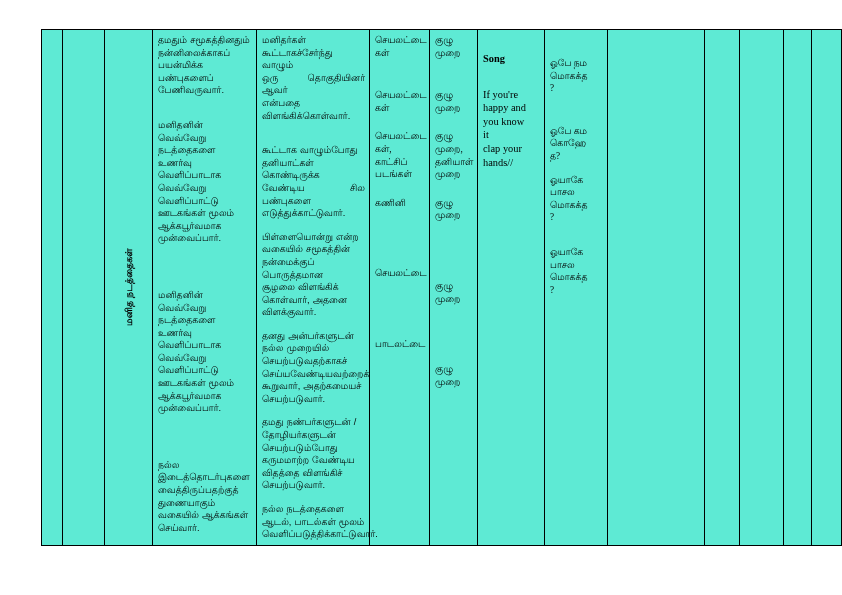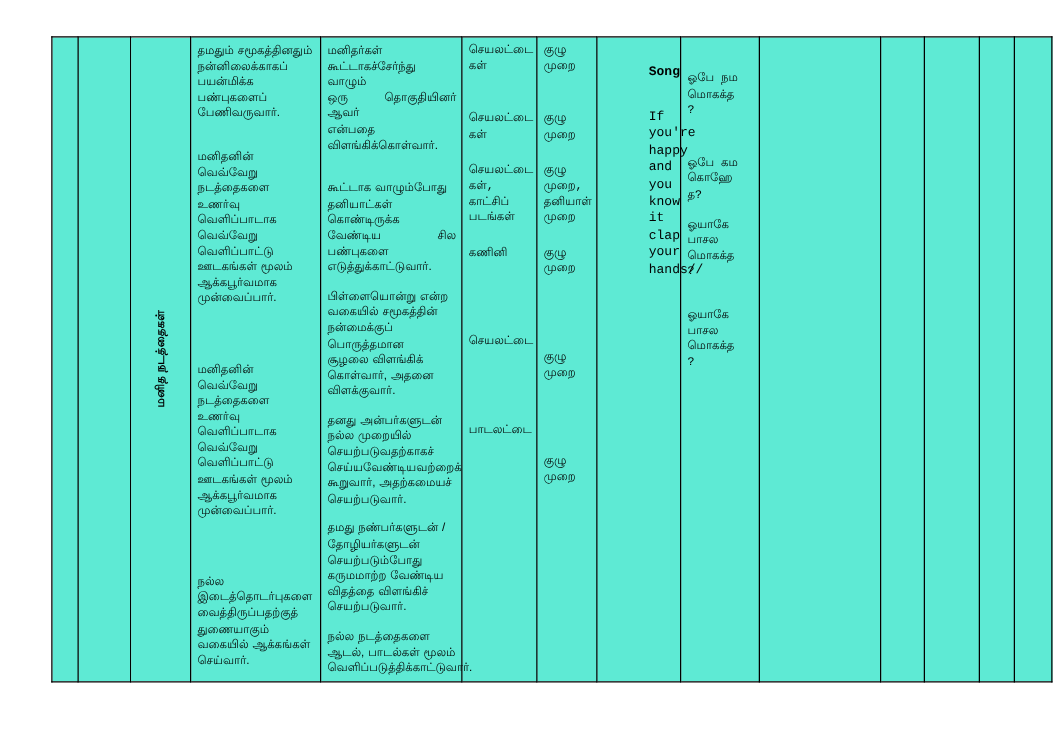--- a/index.html
+++ b/index.html
@@ -62,31 +62,30 @@
   
   .tam {
     font-family: "Liberation Sans", "DejaVu Sans", sans-serif;
     font-size: 9.3px;
     line-height: 12.6px;
     text-align: justify;
     white-space: pre-line;
     word-spacing: 0.5px;
   }
   .tam-narrow {
-    font-family: Liberation Mono, monospace;
+    font-family: Liberation Serif, serif;
     font-size: 9.3px;
     line-height: 12.6px;
     white-space: pre-line;
   }
   .eng {
-    font-family: Liberation Mono, monospace;
+    font-family: Liberation Serif, serif;
     font-size: 10.4px;
     line-height: 13.6px;
     white-space: pre-line;
-    margin-left: 36px;
   }
   .eng-bold {
     font-weight: bold;
     font-size: 10.4px;
     line-height: 13.6px;
   }
 
   
   .vcell {
     position: relative;

